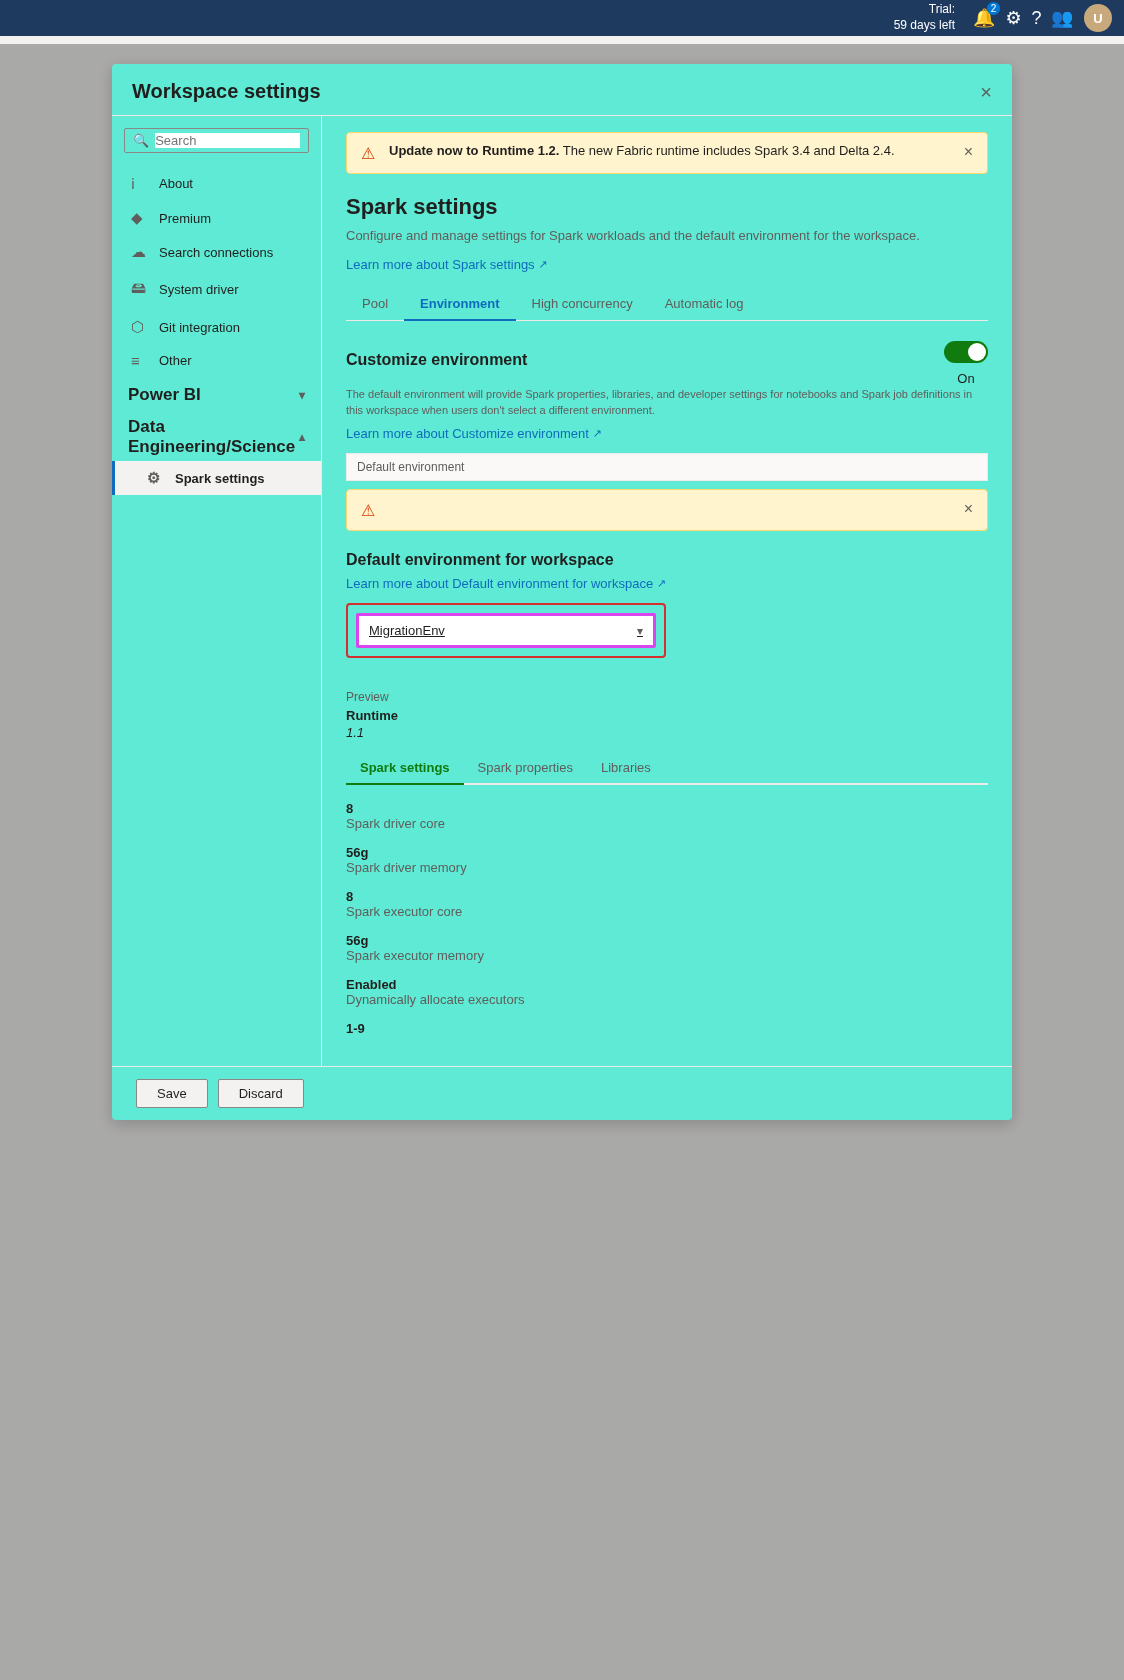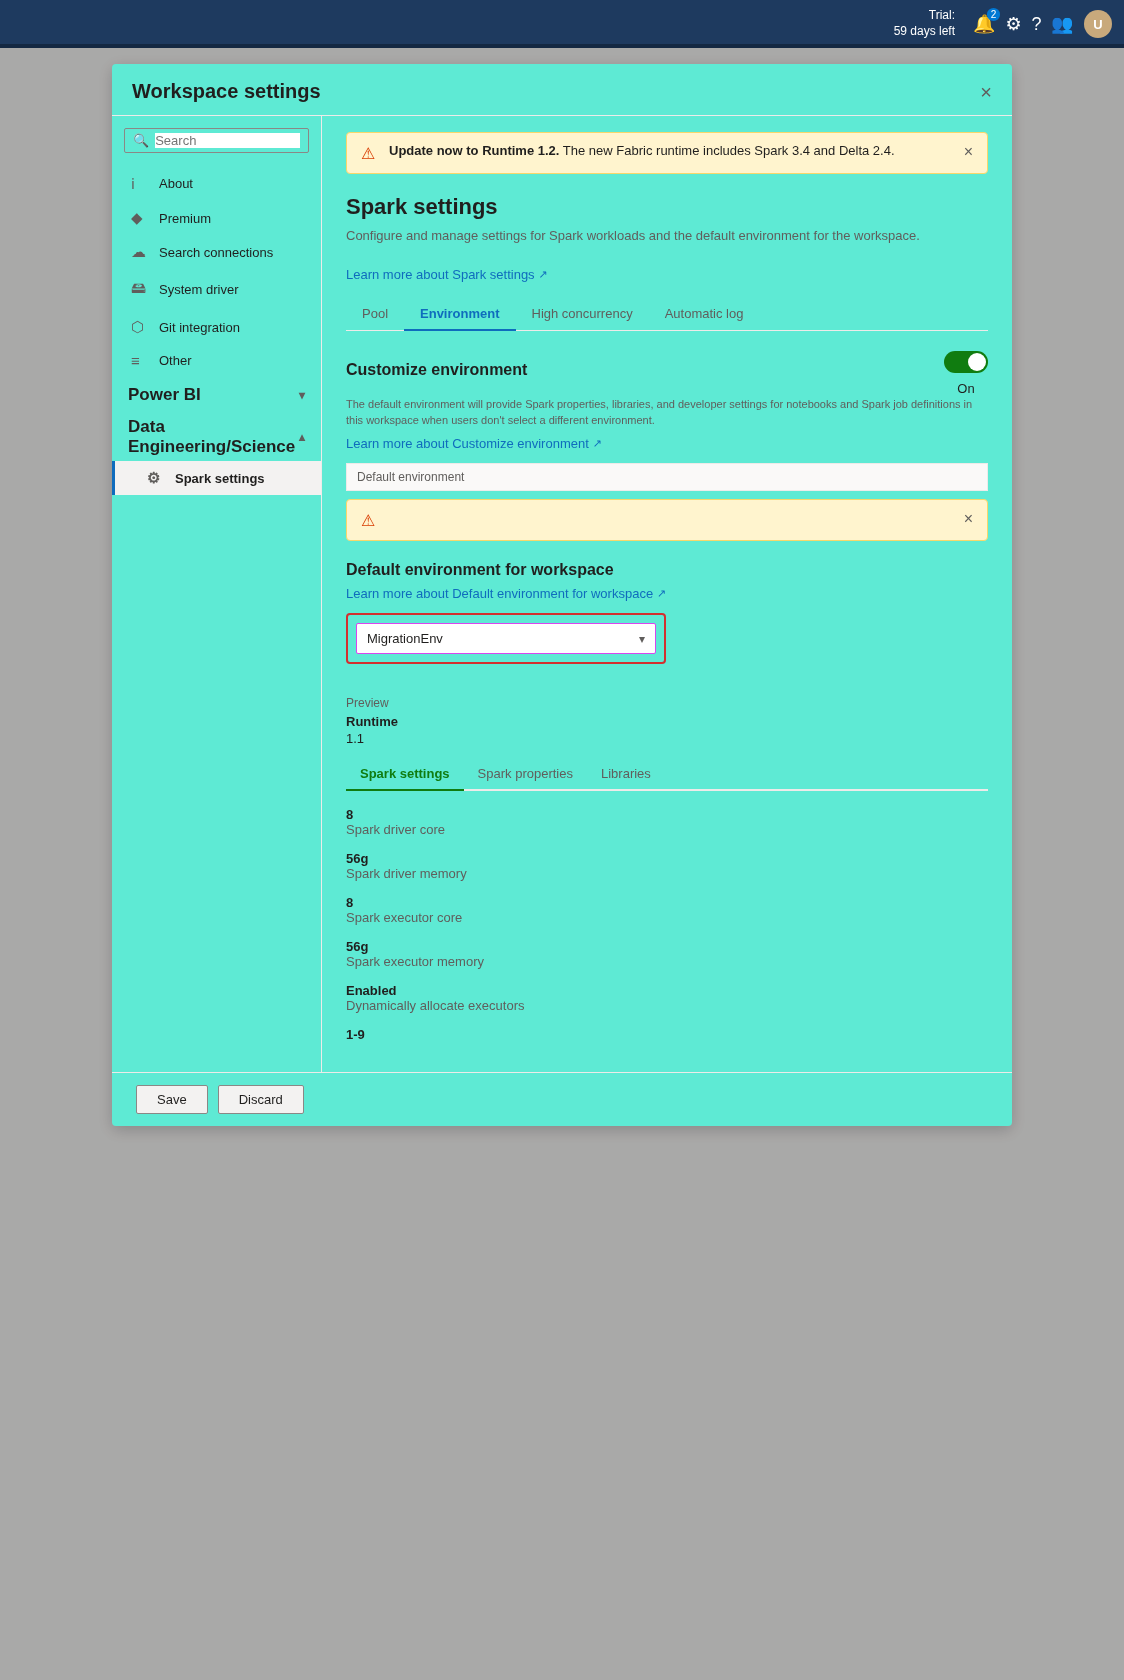--- a/index.html
+++ b/index.html
@@ -1,21 +1,21 @@
 <!DOCTYPE html>
 <html><head>
   <meta charset="utf-8">
   <style>
     * { box-sizing: border-box; margin: 0; padding: 0; }
     body { font-family: 'Segoe UI', Arial, sans-serif; background: #f3f2f1; font-size: 14px; color: #201f1e; }
 
     
     .topbar {
       background: #1e3a5f;
-      height: 48px;
+      height: 36px;
       display: flex;
       align-items: center;
       justify-content: flex-end;
       padding: 0 12px;
       gap: 10px;
     }
     .topbar-trial {
       color: #fff;
       font-size: 12px;
       line-height: 1.3;
@@ -168,21 +168,21 @@
       align-items: flex-start;
       gap: 10px;
       margin-bottom: 20px;
       font-size: 13px;
     }
     .alert-icon { color: #d83b01; font-size: 16px; min-width: 18px; margin-top: 1px; }
     .alert-close { margin-left: auto; cursor: pointer; font-size: 16px; color: #605e5c; background: none; border: none; }
 
     
     .page-title { font-size: 22px; font-weight: 600; margin-bottom: 6px; }
-    .page-desc { font-size: 13px; color: #605e5c; margin-bottom: 20px; line-height: 1.5; }
+    .page-desc { font-size: 13px; color: #605e5c; margin-bottom: 10px; line-height: 1.5; }
     .link-learn {
       color: #0f6cbd;
       font-size: 13px;
       text-decoration: none;
       cursor: pointer;
       display: inline-flex;
       align-items: center;
       gap: 4px;
     }
     .ext-icon { font-size: 11px; }
@@ -269,41 +269,42 @@
 
     
     .dropdown-area {
       border: 2px solid #d32f2f;
       border-radius: 4px;
       padding: 8px;
       display: inline-block;
       margin-bottom: 16px;
     }
     .dropdown-select {
-      border: 1px solid #d946ef;
+      border: 3px solid #d946ef;
       border-radius: 2px;
       padding: 7px 10px;
       font-size: 13px;
       width: 300px;
       display: flex;
       align-items: flex-end;
       justify-content: space-between;
       cursor: pointer;
       background: #fff;
+      text-decoration: underline;
     }
     .dropdown-chevron { color: #605e5c; font-size: 12px; }
 
     
     .preview-label {
       font-size: 12px;
       color: #605e5c;
       margin-bottom: 4px;
     }
     .preview-runtime { font-size: 13px; font-weight: 600; margin-bottom: 2px; }
-    .preview-value { font-size: 13px; margin-bottom: 12px; }
+    .preview-value { font-size: 13px; margin-bottom: 12px; font-style: italic; }
 
     
     .sub-tabs {
       display: flex;
       gap: 0;
       border-bottom: 2px solid #edebe9;
       margin: 8px 0 16px;
     }
     .sub-tab {
       padding: 8px 14px;

